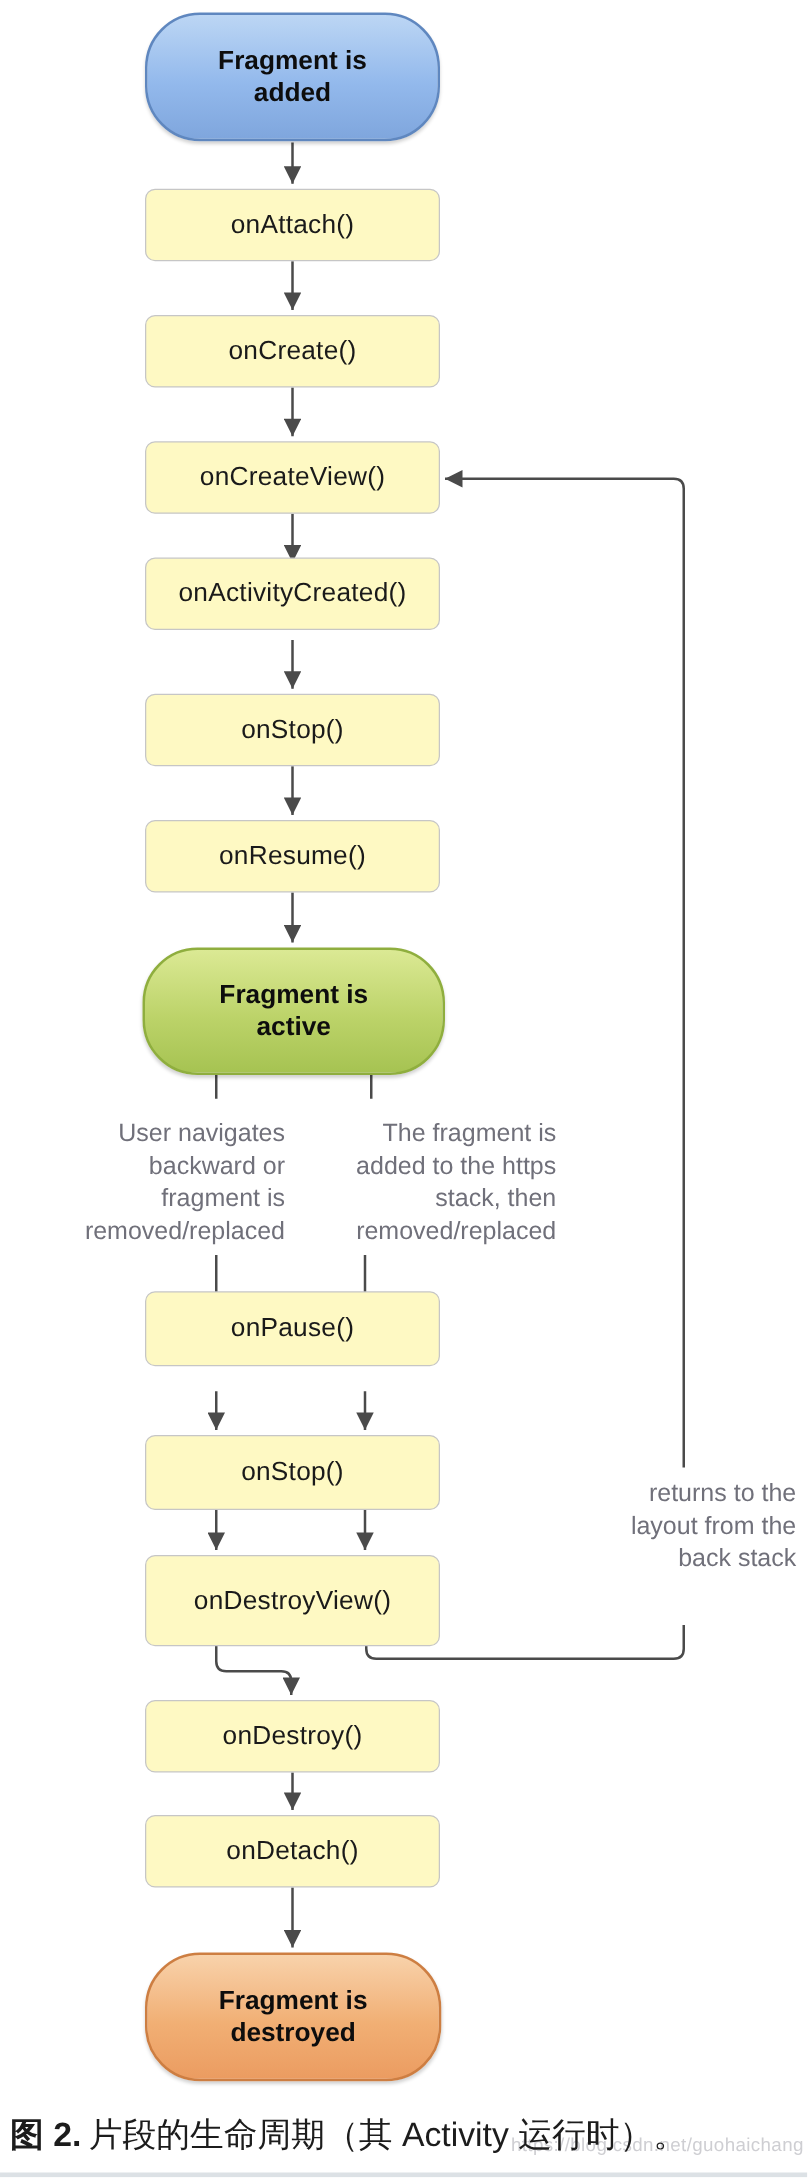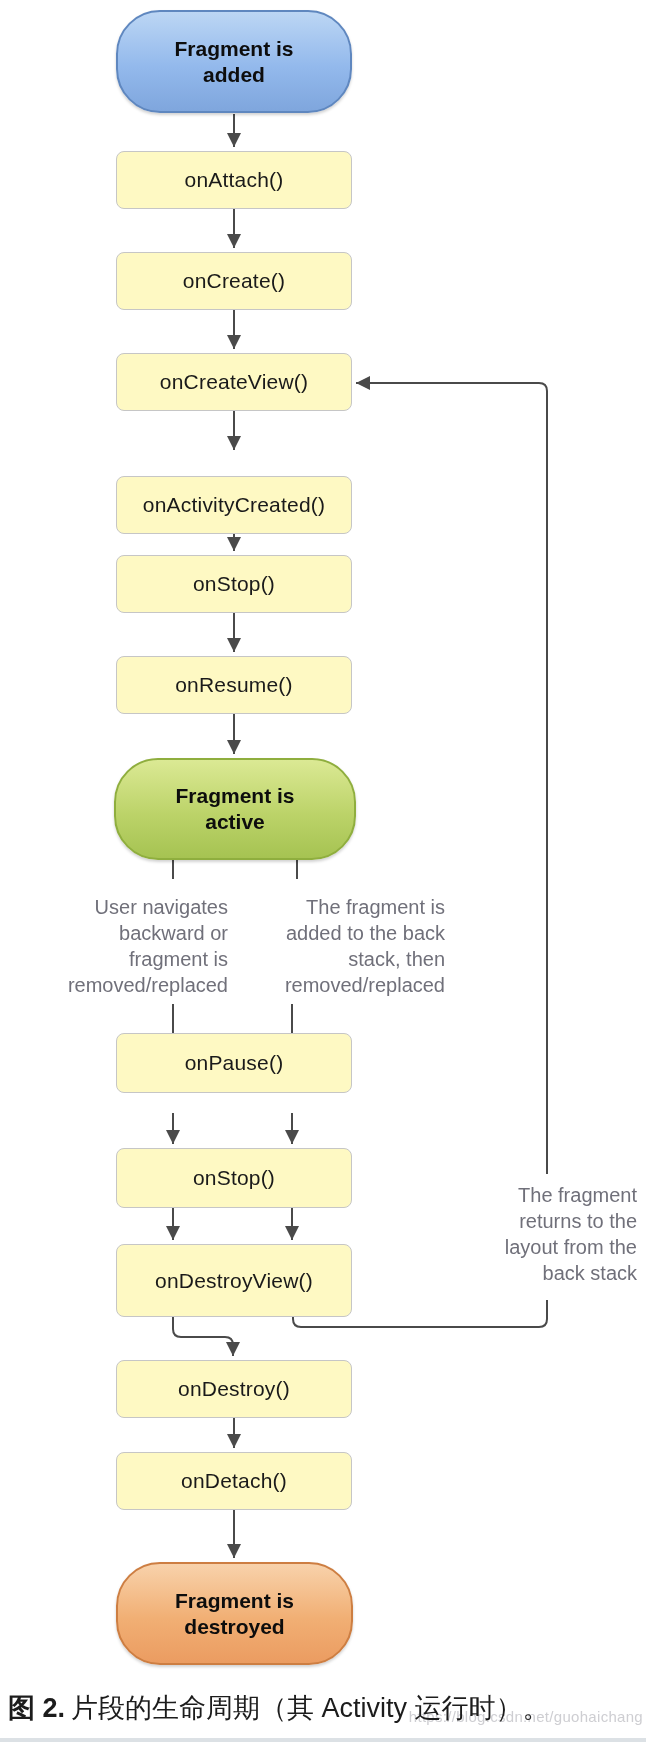--- a/index.html
+++ b/index.html
@@ -106,45 +106,44 @@
   </div>
 
   <div class="node pill pill-orange">
     <div>Fragment is</div>
     <div>destroyed</div>
   </div>
 
   <div class="node cb" style="top:151px">onAttach()</div>
   <div class="node cb" style="top:252px">onCreate()</div>
   <div class="node cb" style="top:353px">onCreateView()</div>
-  <div class="node cb" style="top:476px">onActivityCreated()</div>
+  <div class="node cb" style="top:446px">onActivityCreated()</div>
   <div class="node cb" style="top:555px">onStop()</div>
   <div class="node cb" style="top:656px">onResume()</div>
   <div class="node cb" style="top:1033px;height:60px">onPause()</div>
   <div class="node cb" style="top:1148px;height:60px">onStop()</div>
   <div class="node cb" style="top:1244px;height:73px">onDestroyView()</div>
   <div class="node cb" style="top:1360px">onDestroy()</div>
   <div class="node cb" style="top:1452px">onDetach()</div>
 
   <div class="note note-left">
     <div>User navigates</div>
     <div>backward or</div>
     <div>fragment is</div>
     <div>removed/replaced</div>
   </div>
 
   <div class="note note-right">
     <div>The fragment is</div>
-    <div>added to the back</div>
+    <div>added to the https</div>
     <div>stack, then</div>
     <div>removed/replaced</div>
   </div>
 
   <div class="note note-side">
-    <div>The fragment</div>
     <div>returns to the</div>
     <div>layout from the</div>
     <div>back stack</div>
   </div>
 
   <div class="caption">
     <span class="cap-label">图 2.</span><span>片段的生命周期（其 Activity 运行时）。</span>
   </div>
 
   <div class="watermark">https://blog.csdn.net/guohaichang</div>

